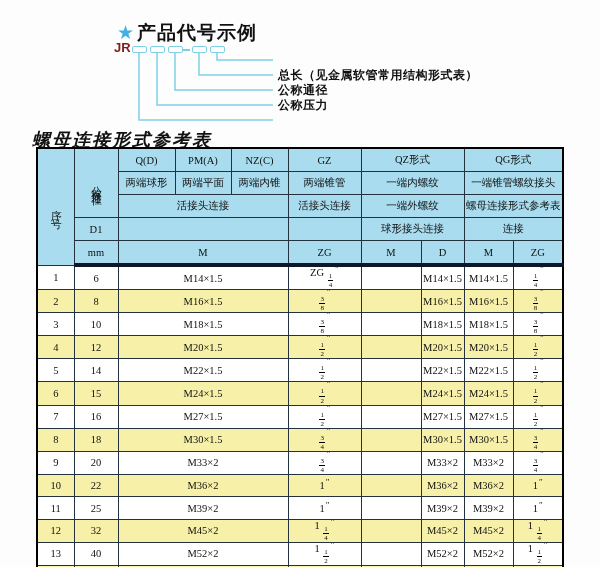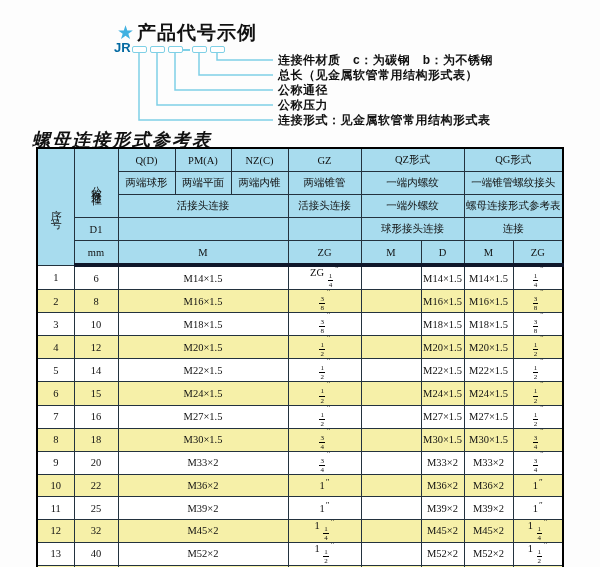--- a/index.html
+++ b/index.html
@@ -3,21 +3,21 @@
 <meta charset="utf-8">
 <style>
   html,body{margin:0;padding:0;background:#fff;}
   .page{position:relative;width:600px;height:567px;background:#fdfdfd;overflow:hidden;
         font-family:"Liberation Sans","DejaVu Sans",sans-serif;color:#111;}
 
   
   .star-title{position:absolute;left:117px;top:20px;font-size:19px;font-weight:bold;
               letter-spacing:1px;white-space:nowrap;}
   .star-title .star{color:#41b1e1;margin-right:2px;}
-  .jr-label{position:absolute;left:114px;top:40px;font-size:13px;font-weight:bold;color:#0369a1;text-align:right;}
+  .jr-label{position:absolute;left:114px;top:40px;font-size:13px;font-weight:bold;color:#7f1d1d;text-align:right;}
   .code-box{position:absolute;top:46px;width:13px;height:5px;border:1.5px solid #7fd0e6;
             border-radius:2px;background:#fff;}
   .code-dash{position:absolute;top:49px;width:7px;height:2px;background:#7fd0e6;}
   .conn-svg{position:absolute;left:0;top:0;width:600px;height:135px;}
   .diag-label{position:absolute;left:278px;font-size:12px;font-weight:bold;line-height:14px;
               white-space:nowrap;letter-spacing:0.5px;}
 
   
   .section-title{position:absolute;left:32px;top:128px;font-size:18px;font-weight:bold;
                  font-style:italic;letter-spacing:2px;
@@ -59,25 +59,23 @@
     <span class="star">★</span><span>产品代号示例</span>
   </div>
   <div class="jr-label">JR</div>
   <div class="code-box" style="left:132px"></div>
   <div class="code-box" style="left:150px"></div>
   <div class="code-box" style="left:168px"></div>
   <div class="code-dash" style="left:183px"></div>
   <div class="code-box" style="left:192px"></div>
   <div class="code-box" style="left:210px"></div>
 
-  <div class="diag-label" style="top:53px">连接件材质　c：为碳钢　b：为不锈钢</div>
   <div class="diag-label" style="top:68px">总长（见金属软管常用结构形式表）</div>
   <div class="diag-label" style="top:83px">公称通径</div>
   <div class="diag-label" style="top:98px">公称压力</div>
-  <div class="diag-label" style="top:113px">连接形式：见金属软管常用结构形式表</div>
 
   <div class="section-title">螺母连接形式参考表</div>
 
   <table class="ref">
     <colgroup>
       <col style="width:37px">
         <col style="width:44px">
         <col style="width:57px">
       <col style="width:56px">
         <col style="width:57px">

